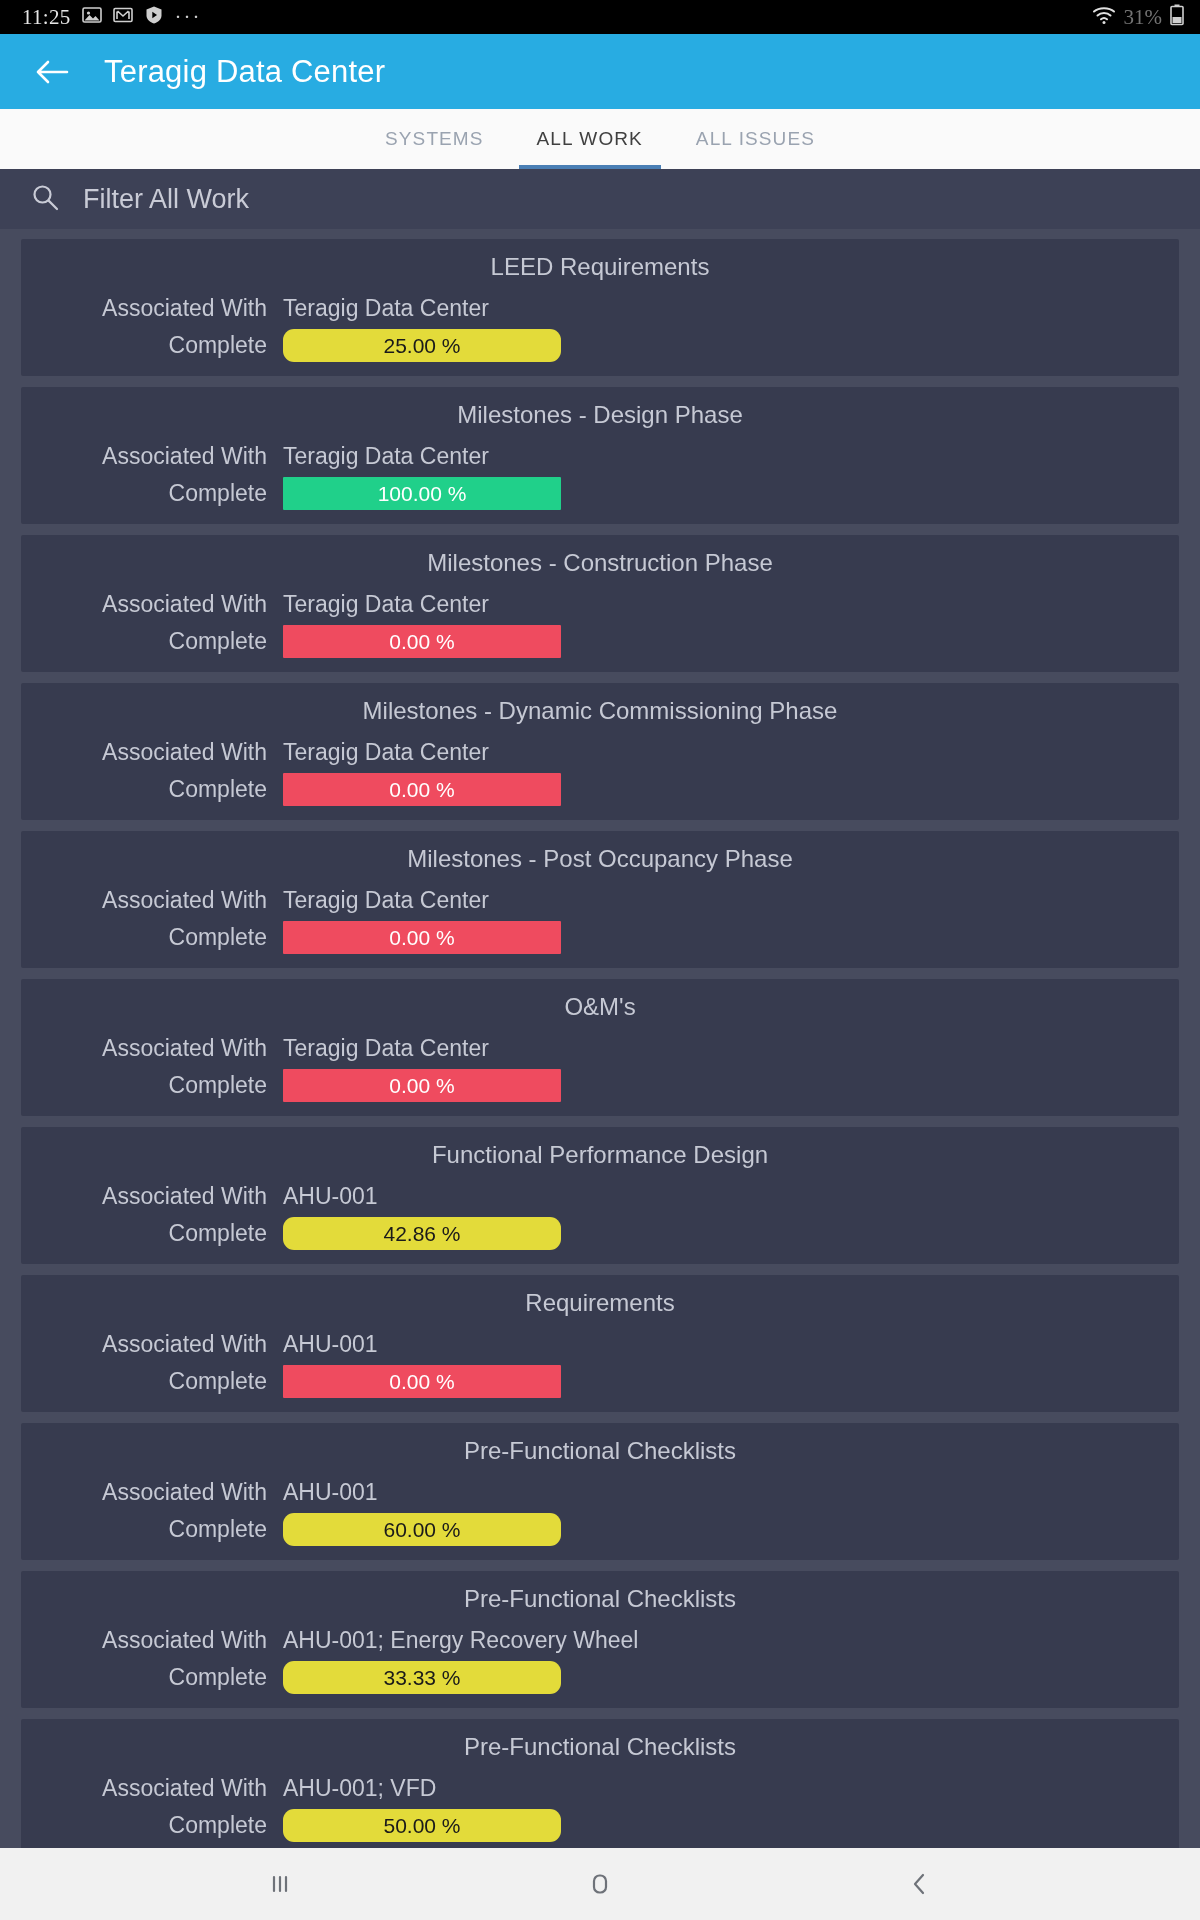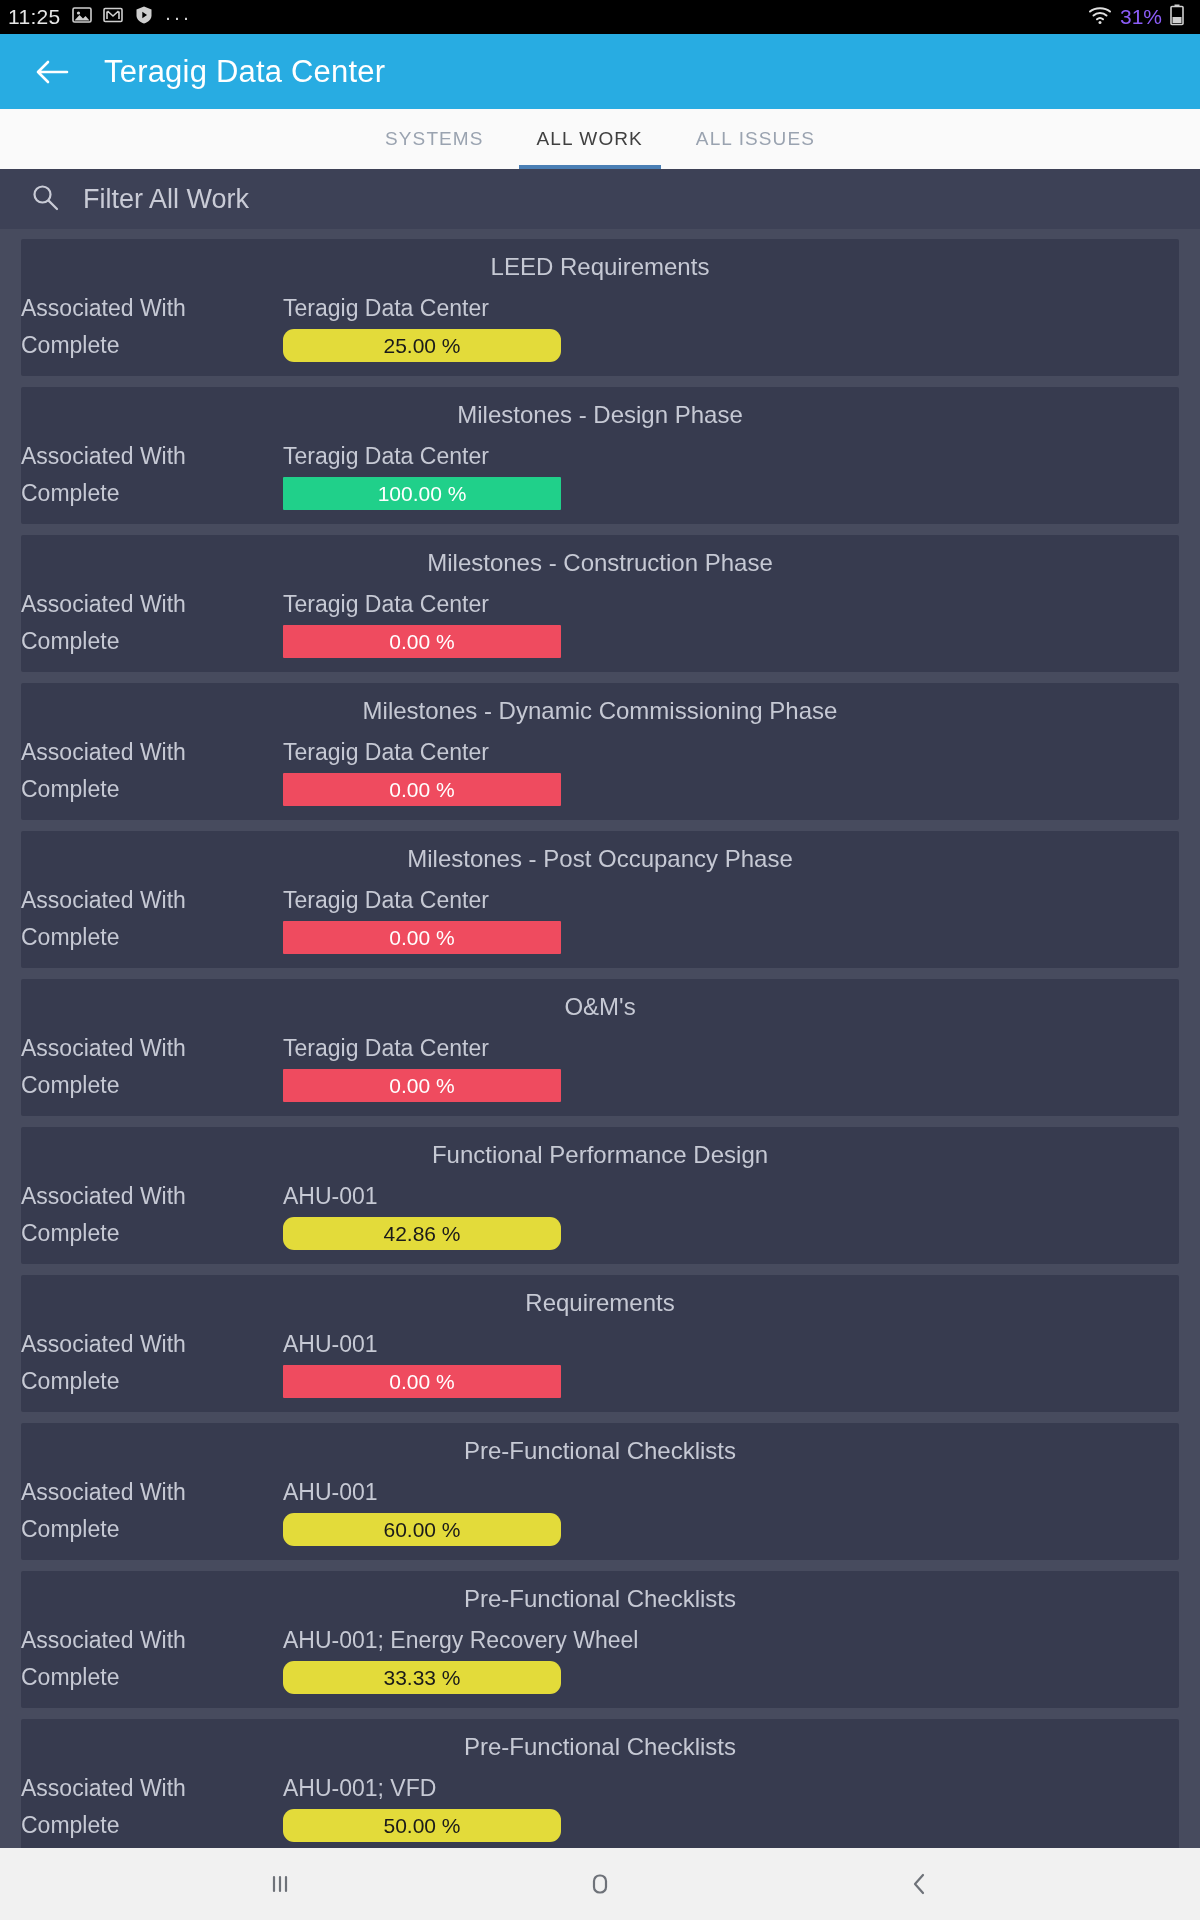--- a/index.html
+++ b/index.html
@@ -8,26 +8,26 @@
     background:#000;
     font-family:"Liberation Sans", sans-serif;
     overflow:hidden;
   }
   .phone { width:1200px; height:1920px; display:flex; flex-direction:column; background:#474b5e; }
 
   
   .statusbar {
     height:34px; background:#000; color:#d8d8d8;
     display:flex; align-items:center; justify-content:space-between;
-    padding:0 16px 0 8px; flex:0 0 34px;
+    padding:0 16px 0 22px; flex:0 0 34px;font-family:Liberation Serif, serif;
   }
   .sb-left { display:flex; align-items:center; gap:11px; }
   .sb-time { font-size:21px; letter-spacing:.3px; color:#e6e6e6; }
   .sb-right { display:flex; align-items:center; gap:8px; }
-  .sb-pct { font-size:21px; color:#8b5cf6; }
+  .sb-pct { font-size:21px; color:#737373; }
   .sb-ico { display:block; }
   .sb-dots { font-size:21px; letter-spacing:2px; color:#cfcfcf; line-height:10px; }
 
   
   .appbar {
     flex:0 0 75px; background:#28ace2; display:flex; align-items:center;
     padding:0 0 0 34px; gap:34px;
   }
   .back-btn { width:36px; height:36px; display:flex; align-items:center; justify-content:center; cursor:pointer; }
   .appbar-title { color:#fff; font-size:31px; font-weight:400; letter-spacing:.2px; }
@@ -60,21 +60,21 @@
     background:#373b4f; margin:0 21px 11px 21px; border-radius:2px;
     padding:14px 0 14px 0; position:relative;
   }
   .card-title {
     text-align:center; color:#c6c9d4; font-size:24px; font-weight:400;
     margin-bottom:14px; padding:0 20px;
   }
   .row { display:flex; align-items:center; margin-bottom:7px; }
   .row:last-child { margin-bottom:0; }
   .row-label {
-    width:262px; padding-right:16px;
+    width:262px; text-align:right; padding-right:16px;
     color:#c6c9d4; font-size:23px; font-weight:400; flex:0 0 262px;
   }
   .row-value { color:#c6c9d4; font-size:23px; font-weight:400; }
   .bar {
     width:278px; height:33px; display:flex; align-items:center; justify-content:center;
     font-size:21px; font-weight:400; border-radius:1px;
   }
   .bar.yellow { background:#e3db3a; color:#1a1a1a;border-radius:11px; }
   .bar.green  { background:#20d08a; color:#ffffff; }
   .bar.red    { background:#ef4b5f; color:#ffffff; }

